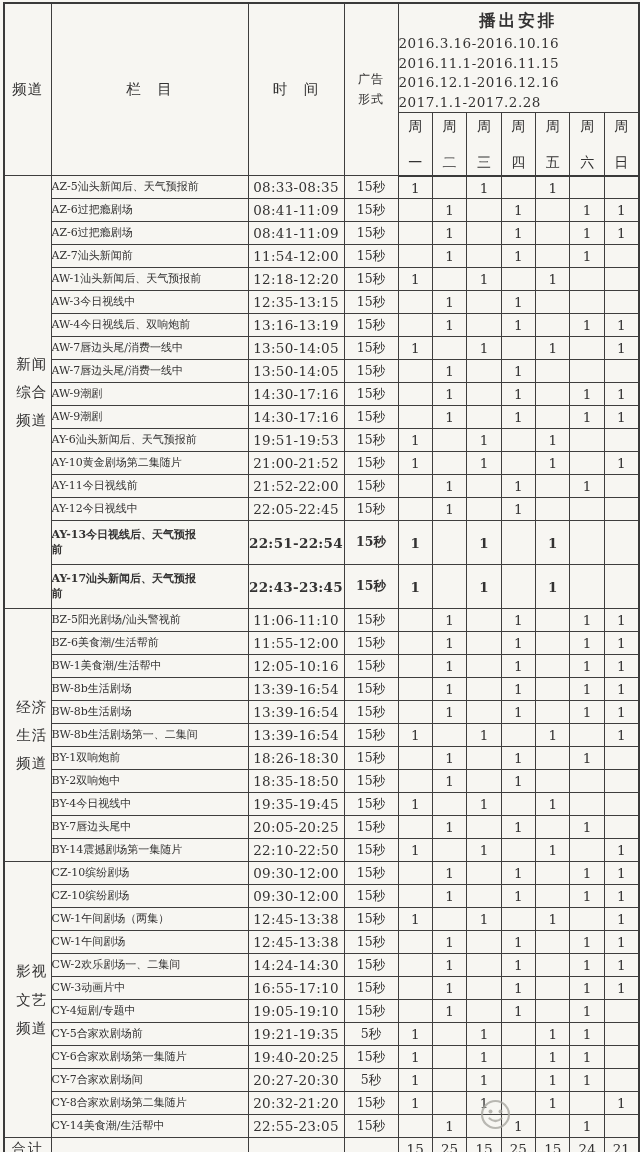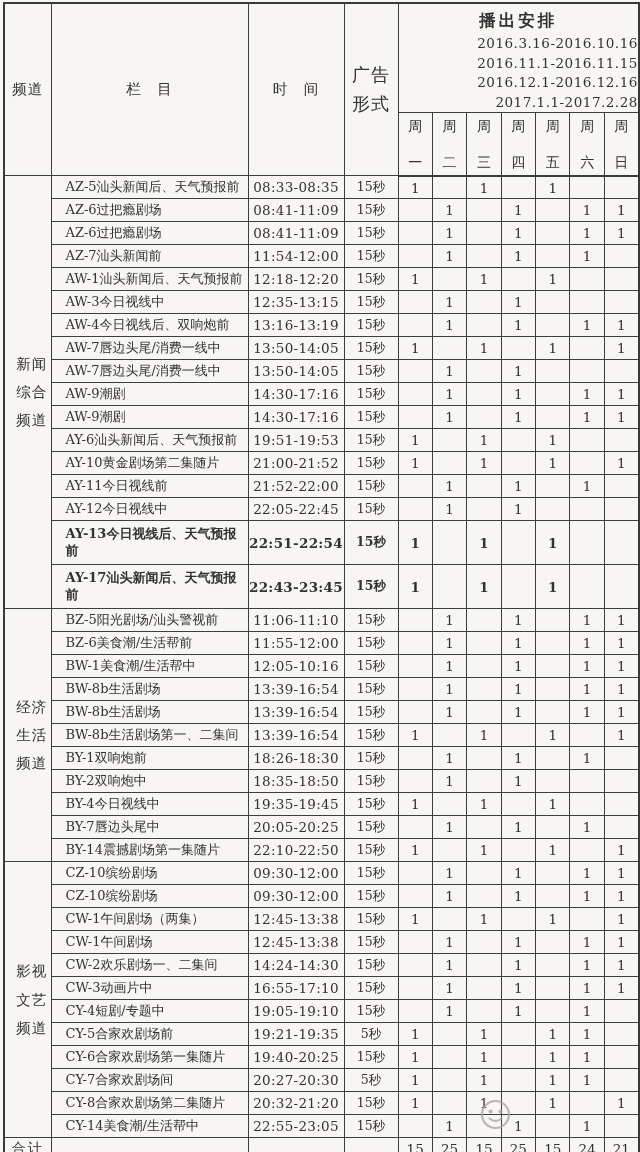--- a/index.html
+++ b/index.html
@@ -27,44 +27,44 @@
   
   col.c-channel { width:47px; }
   col.c-program { width:197px; }
   col.c-time    { width:96px; }
   col.c-ad      { width:54px; }
   col.c-week    { width:34.4px; }
 
   
   tr.header-row-1 { height:106px; }
   .hdr { text-align:center; font-size:14.5px; letter-spacing:1px; }
-  .ad-hdr { white-space:pre-line; line-height:1.6; font-size:18px;text-align:center; }
+  .ad-hdr { white-space:pre-line; line-height:1.6; font-size:12px;text-align:center; }
   .schedule-hdr { vertical-align:top; padding-top:4px; }
   .sched-title { text-align:center; font-size:16.5px; font-weight:bold; letter-spacing:3px; padding:2px 0 2px 0; }
-  .date-line { text-align:right; font-size:13.5px; line-height:1.45; letter-spacing:0.5px; }
+  .date-line { text-align:left; font-size:13.5px; line-height:1.45; letter-spacing:0.5px; }
   tr.weekday-row { height:63px; }
   .weekday-cell { text-align:center; font-size:14px; }
   .weekday-cell div { line-height:1; }
   .weekday-cell .wd-top { padding-bottom:22px; }
   .weekday-cell { border-bottom:2px solid #3a3a3a; }
 
   
   tr.data-row { height:23px; }
   tr.data-row.tall { height:44px;font-weight:bold; }
   .channel-cell {
     white-space:pre-line;
     text-align:center;
     font-size:14.5px;
     line-height:1.95;
     letter-spacing:1px;
     padding-left:8px;
   }
   .program-cell {
-    font-size:13px;
-    padding-left:14px;
+    font-size:11px;
+    padding-left:0;
     white-space:pre-line;
     line-height:1.3;
     margin-left:43px;
   }
   .time-cell { text-align:center; font-size:13.5px; letter-spacing:0.3px; }
   .ad-cell   { text-align:center; font-size:12.5px; }
   .week-cell { text-align:center; font-size:13.5px; }
 
   
   tr.total-row { height:22px; }

